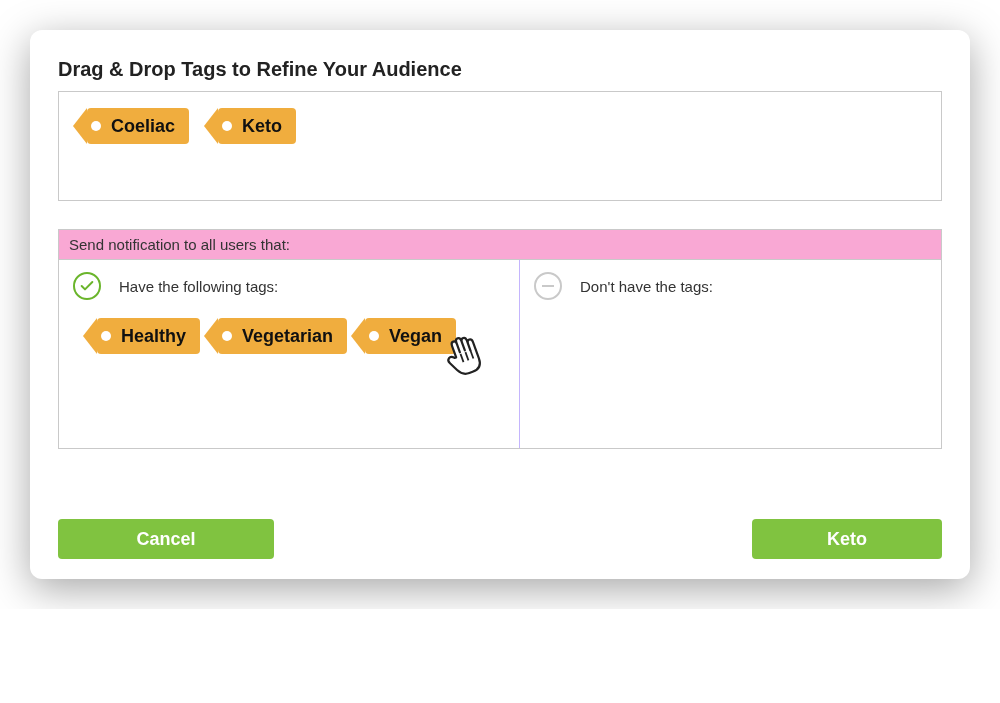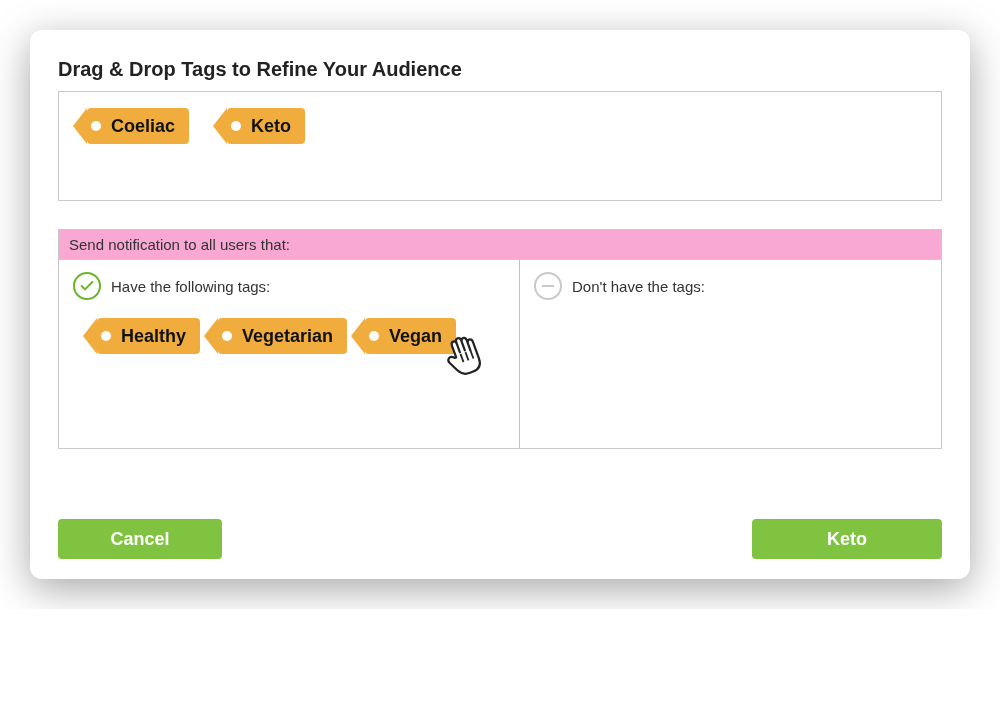--- a/index.html
+++ b/index.html
@@ -21,21 +21,21 @@
       font-weight: 700;
       color: #222;
       margin-bottom: 10px;
     }
     .tags-pool {
       border: 1px solid #c9c9c9;
       min-height: 110px;
       padding: 16px 14px;
       margin-bottom: 28px;
     }
-    .tag-row { display: flex; flex-wrap: wrap; gap: 24px; }
+    .tag-row { display: flex; flex-wrap: wrap; gap: 15px; }
     .tag {
       position: relative;
       display: inline-flex;
       align-items: center;
       background: #f0ad3e;
       color: #111;
       font-weight: 700;
       font-size: 18px;
       height: 36px;
       padding: 0 14px 0 24px;
@@ -76,21 +76,21 @@
     }
     .drop-col {
       flex: 1;
       padding: 12px 14px 18px 14px;
       position: relative;
     }
     .drop-col + .drop-col { border-left: 1px solid #c4b5fd; margin-left: 39px; }
     .col-head {
       display: flex;
       align-items: center;
-      gap: 10px;
+      gap: 18px;
       margin-bottom: 18px;
     }
     .col-icon {
       width: 28px; height: 28px;
       border-radius: 50%;
       display: inline-flex;
       align-items: center; justify-content: center;
       flex-shrink: 0;
     }
     .col-icon.check { border: 2px solid #6ab52b; }
@@ -112,21 +112,21 @@
     .btn {
       border: none;
       background: #80c340;
       color: #fff;
       font-size: 18px;
       font-weight: 600;
       height: 40px;
       border-radius: 4px;
       cursor: pointer;
     }
-    .btn-cancel { width: 164px; }
+    .btn-cancel { width: 216px; }
     .spacer { flex: 1; }
     .btn-back, .btn-next { width: 190px; }
   </style>
 </head>
 <body>
 
 <div class="dialog">
 
   <h2 class="page-title">Drag &amp; Drop Tags to Refine Your Audience</h2>
 

